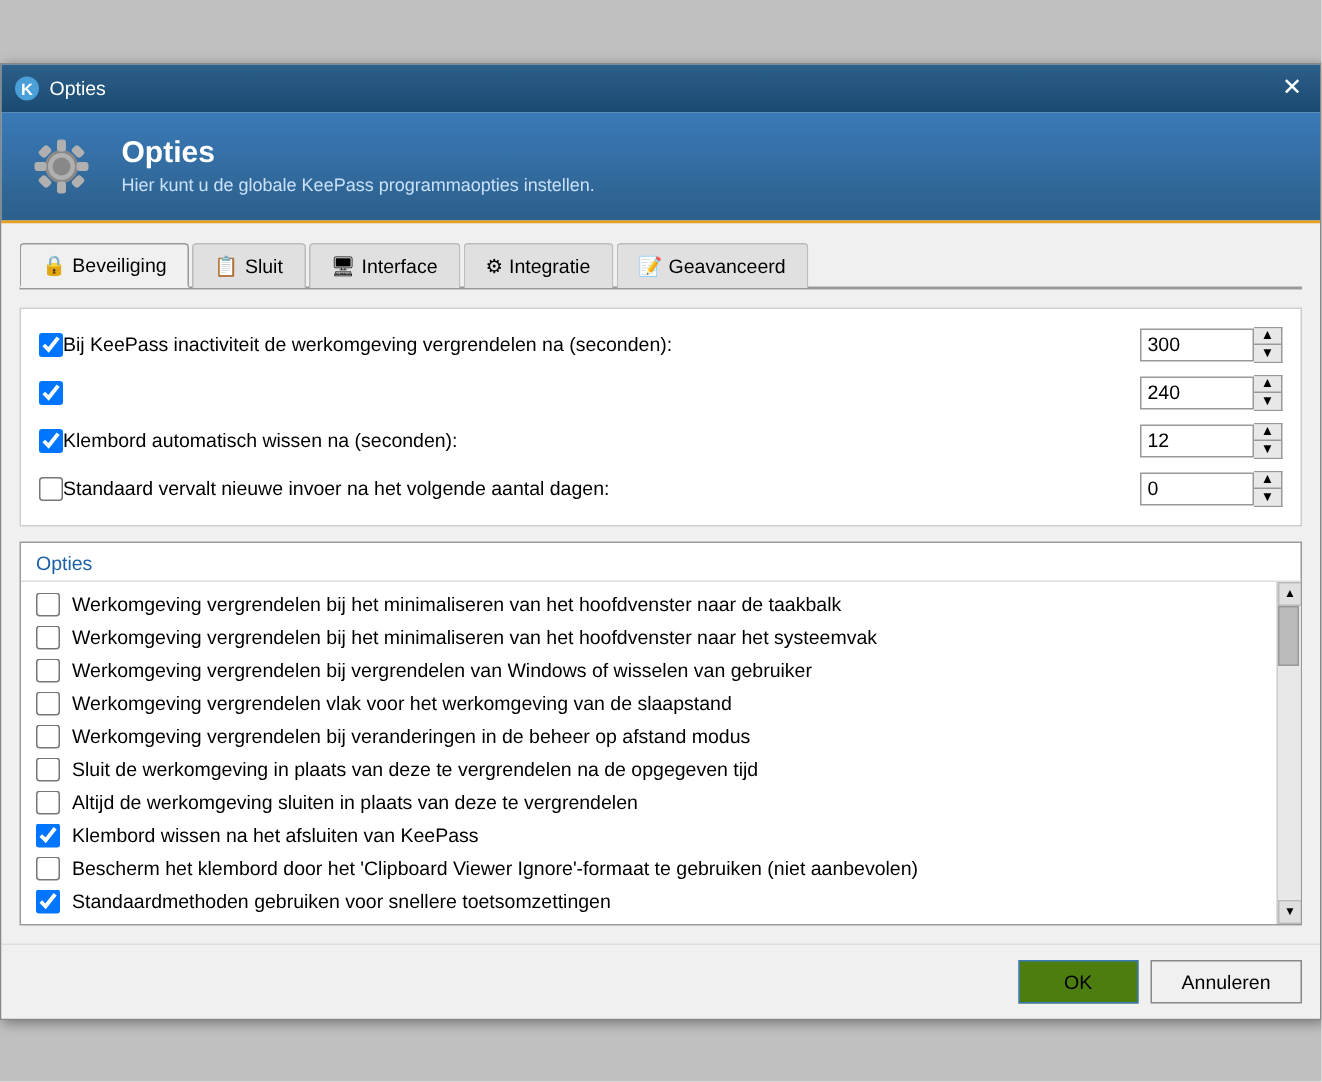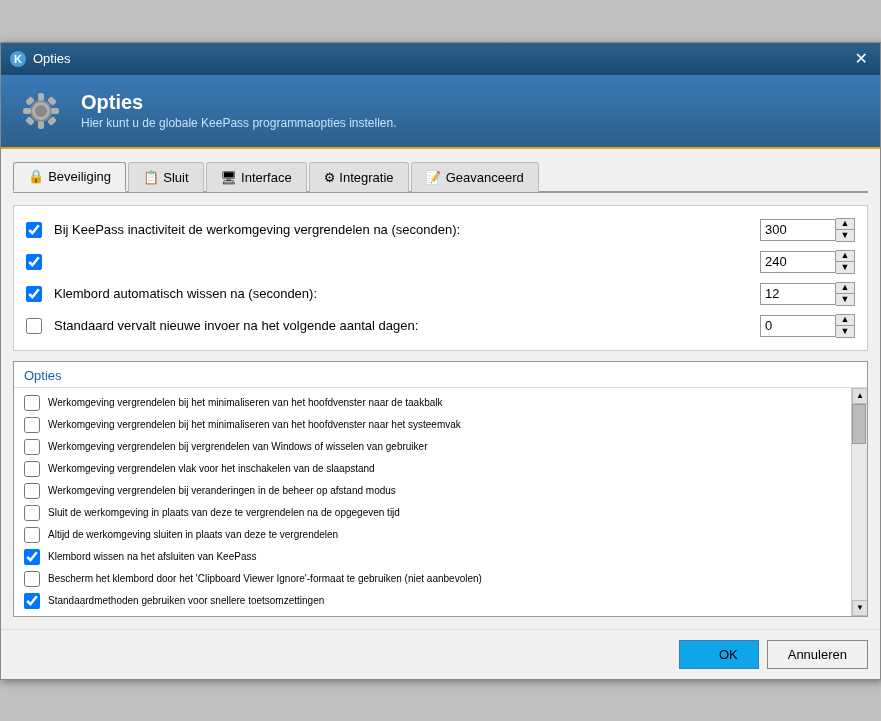--- a/index.html
+++ b/index.html
@@ -107,21 +107,21 @@
     }
     .form-row {
       display: flex;
       align-items: center;
       margin-bottom: 8px;
     }
     .form-row:last-child { margin-bottom: 0; }
     .checkbox-label {
       display: flex;
       align-items: center;
-      gap: 12px;
+      gap: 0;
       flex: 1;
     }
     .checkbox-label input[type="checkbox"] {
       width: 16px;
       height: 16px;
       cursor: pointer;
     }
     .spinner-group {
       display: flex;
       align-items: center;
@@ -177,21 +177,21 @@
       gap: 8px;
       padding: 3px 10px;
     }
     .option-item input[type="checkbox"] {
       width: 16px;
       height: 16px;
       cursor: pointer;
       flex-shrink: 0;
     }
     .option-label {
-      font-size: 10px;
+      font-size: 13px;
       color: #000;
     }
     .scrollbar {
       position: absolute;
       right: 0;
       top: 0;
       width: 16px;
       height: 100%;
       background: #f0f0f0;
       border-left: 1px solid #ccc;
@@ -236,22 +236,21 @@
     .btn {
       padding: 6px 20px;
       font-size: 13px;
       border: 1px solid #888;
       background: #f0f0f0;
       cursor: pointer;
       min-width: 80px;
     }
     .btn.primary {
       border: 1px solid #3a7ab8;
-      background: #0ea5e9;
-      text-align: right;
+      background: #4d7c0f;
     }
   </style>
 </head>
 <body>
 
 <div class="window">
 
   <div class="title-bar">
     <div class="title-bar-left">
       <svg class="title-bar-icon" viewBox="0 0 18 18" fill="none">
@@ -379,21 +378,21 @@
           <div class="option-item">
             <input type="checkbox" style="">
             <span class="option-label">Werkomgeving vergrendelen bij het minimaliseren van het hoofdvenster naar het systeemvak</span>
           </div>
           <div class="option-item">
             <input type="checkbox" style="">
             <span class="option-label">Werkomgeving vergrendelen bij vergrendelen van Windows of wisselen van gebruiker</span>
           </div>
           <div class="option-item">
             <input type="checkbox" style="">
-            <span class="option-label">Werkomgeving vergrendelen vlak voor het inschakelen van de slaapstand</span>
+            <span class="option-label">Werkomgeving vergrendelen vlak voor het werkomgeving van de slaapstand</span>
           </div>
           <div class="option-item">
             <input type="checkbox" style="">
             <span class="option-label">Werkomgeving vergrendelen bij veranderingen in de beheer op afstand modus</span>
           </div>
           <div class="option-item">
             <input type="checkbox" style="">
             <span class="option-label">Sluit de werkomgeving in plaats van deze te vergrendelen na de opgegeven tijd</span>
           </div>
           <div class="option-item">

